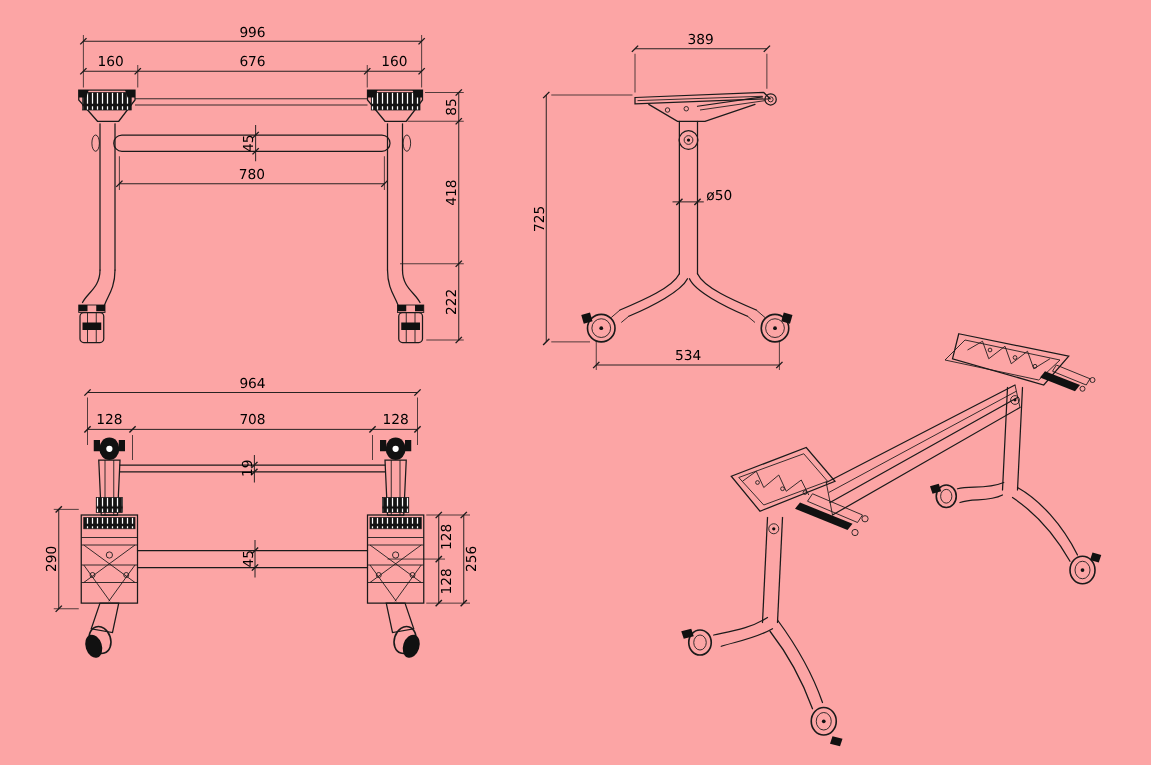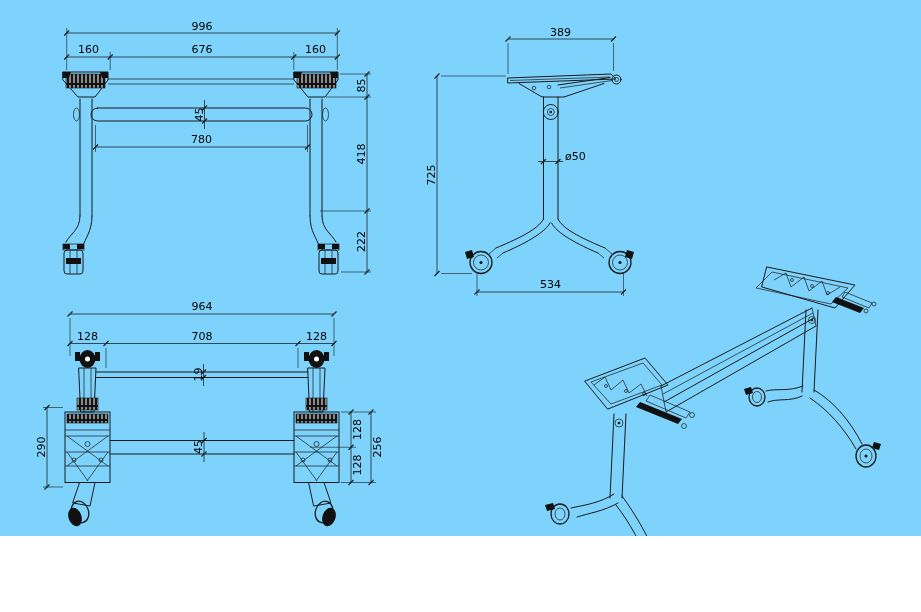--- a/index.html
+++ b/index.html
@@ -1,16 +1,16 @@
 <!DOCTYPE html>
 <html><head>
 <meta charset="utf-8">
 <style>
   html,body{margin:0;padding:0;background:#fff;}
-  .canvas{position:relative;width:921px;height:536px;background:#7dd3fc;overflow:hidden;}
+  .canvas{position:relative;width:921px;height:612px;background:#fca5a5;overflow:hidden;}
   svg{position:absolute;left:0;top:0;}
   .ln{stroke:#1a1a1a;stroke-width:1;fill:none;stroke-linecap:round;}
   .thin{stroke:#1a1a1a;stroke-width:.7;fill:none;}
   .dl{stroke:#1a1a1a;stroke-width:.75;fill:none;}
   .ext{stroke:#1a1a1a;stroke-width:.6;fill:none;}
   .tick{stroke:#1a1a1a;stroke-width:1.1;fill:none;}
   .dark{fill:#111;stroke:none;}
   .wheel{stroke:#1a1a1a;stroke-width:1.3;fill:none;}
   text{font-family:"DejaVu Sans","Liberation Sans",sans-serif;font-size:11px;fill:#000;}
 </style>

